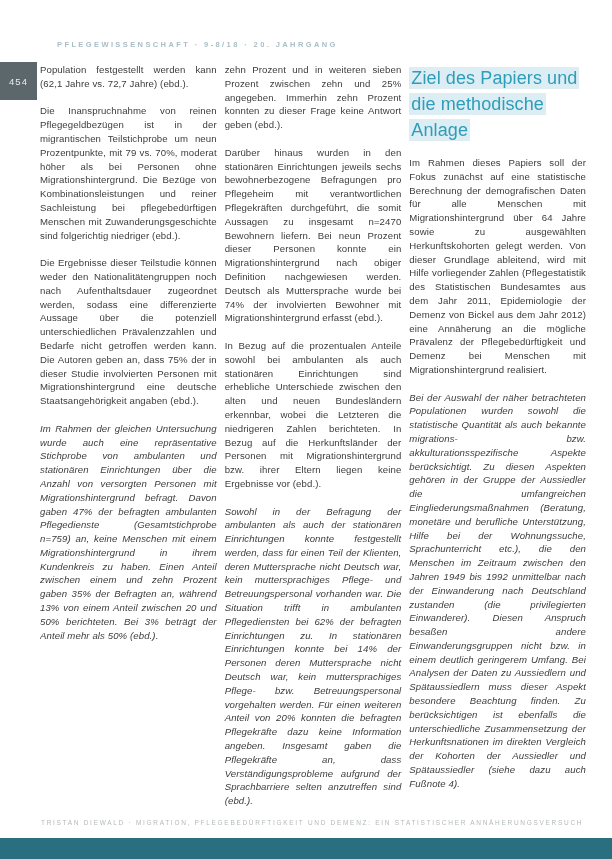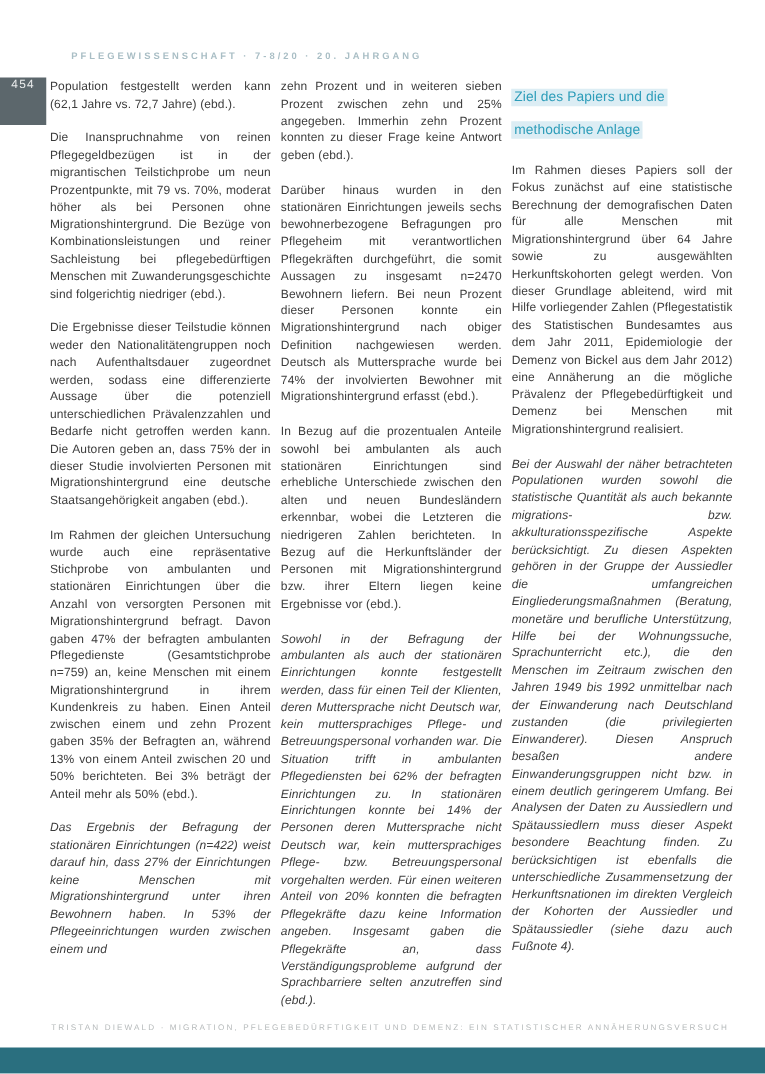--- a/index.html
+++ b/index.html
@@ -23,20 +23,21 @@
   }
   .page-tab {
     position: absolute;
     left: 0;
     top: 62px;
     width: 37px;
     height: 38px;
     background: #5c676c;
     color: #e9ebeb;
     display: flex;
+    align-items: center;
     justify-content: center;
     font-size: 9.5px;
     letter-spacing: 1px;
   }
   .content {
     position: absolute;
     left: 40px;
     top: 63px;
     width: 546px;
     height: 752px;
@@ -49,21 +50,21 @@
     font-size: 9.6px;
     line-height: 13.8px;
     text-align: justify;
     color: #3c3c3c;
     letter-spacing: 0.1px;
   }
   .col p { margin: 0 0 13.8px 0; }
   .col p:last-child { margin-bottom: 0; font-style: italic; }
   .section-heading {
     margin: 2px 0 13px 0;
-    font-size: 11px;
+    font-size: 18px;
     line-height: 26px;
     font-weight: 500;
     color: #2d9db9;
     text-align: left;
   }
   .section-heading span {
     background: #dcedf4;
     padding: 1px 2px;
     -webkit-box-decoration-break: clone;
     box-decoration-break: clone;
@@ -85,34 +86,33 @@
     bottom: 0;
     height: 21px;
     background: #2a6f7f;
   }
 </style>
 </head>
 <body>
 
 <div class="page">
 
-  <div class="journal-header">PFLEGEWISSENSCHAFT · 7-8/20 · 20. JAHRGANG</div>
+  <div class="journal-header">PFLEGEWISSENSCHAFT · 9-8/18 · 20. JAHRGANG</div>
 
   <div class="page-tab">
     <span>454</span>
   </div>
 
   <div class="content">
 
     <div class="col">
       <p>Population festgestellt werden kann (62,1 Jahre vs. 72,7 Jahre) (ebd.).</p>
       <p>Die Inanspruchnahme von reinen Pflegegeldbezügen ist in der migrantischen Teilstichprobe um neun Prozentpunkte, mit 79 vs. 70%, moderat höher als bei Personen ohne Migrationshintergrund. Die Bezüge von Kombinationsleistungen und reiner Sachleistung bei pflegebedürftigen Menschen mit Zuwanderungsgeschichte sind folgerichtig niedriger (ebd.).</p>
       <p>Die Ergebnisse dieser Teilstudie können weder den Nationalitätengruppen noch nach Aufenthaltsdauer zugeordnet werden, sodass eine differenzierte Aussage über die potenziell unterschiedlichen Prävalenzzahlen und Bedarfe nicht getroffen werden kann. Die Autoren geben an, dass 75% der in dieser Studie involvierten Personen mit Migrationshintergrund eine deutsche Staatsangehörigkeit angaben (ebd.).</p>
       <p>Im Rahmen der gleichen Untersuchung wurde auch eine repräsentative Stichprobe von ambulanten und stationären Einrichtungen über die Anzahl von versorgten Personen mit Migrationshintergrund befragt. Davon gaben 47% der befragten ambulanten Pflegedienste (Gesamtstichprobe n=759) an, keine Menschen mit einem Migrationshintergrund in ihrem Kundenkreis zu haben. Einen Anteil zwischen einem und zehn Prozent gaben 35% der Befragten an, während 13% von einem Anteil zwischen 20 und 50% berichteten. Bei 3% beträgt der Anteil mehr als 50% (ebd.).</p>
-      <p>Das Ergebnis der Befragung der stationären Einrichtungen (n=422) weist darauf hin, dass 27% der Einrichtungen keine Menschen mit Migrationshintergrund unter ihren Bewohnern haben. In 53% der Pflegeeinrichtungen wurden zwischen einem und</p>
     </div>
 
     <div class="col">
       <p>zehn Prozent und in weiteren sieben Prozent zwischen zehn und 25% angegeben. Immerhin zehn Prozent konnten zu dieser Frage keine Antwort geben (ebd.).</p>
       <p>Darüber hinaus wurden in den stationären Einrichtungen jeweils sechs bewohnerbezogene Befragungen pro Pflegeheim mit verantwortlichen Pflegekräften durchgeführt, die somit Aussagen zu insgesamt n=2470 Bewohnern liefern. Bei neun Prozent dieser Personen konnte ein Migrationshintergrund nach obiger Definition nachgewiesen werden. Deutsch als Muttersprache wurde bei 74% der involvierten Bewohner mit Migrationshintergrund erfasst (ebd.).</p>
       <p>In Bezug auf die prozentualen Anteile sowohl bei ambulanten als auch stationären Einrichtungen sind erhebliche Unterschiede zwischen den alten und neuen Bundesländern erkennbar, wobei die Letzteren die niedrigeren Zahlen berichteten. In Bezug auf die Herkunftsländer der Personen mit Migrationshintergrund bzw. ihrer Eltern liegen keine Ergebnisse vor (ebd.).</p>
       <p>Sowohl in der Befragung der ambulanten als auch der stationären Einrichtungen konnte festgestellt werden, dass für einen Teil der Klienten, deren Muttersprache nicht Deutsch war, kein muttersprachiges Pflege- und Betreuungspersonal vorhanden war. Die Situation trifft in ambulanten Pflegediensten bei 62% der befragten Einrichtungen zu. In stationären Einrichtungen konnte bei 14% der Personen deren Muttersprache nicht Deutsch war, kein muttersprachiges Pflege- bzw. Betreuungspersonal vorgehalten werden. Für einen weiteren Anteil von 20% konnten die befragten Pflegekräfte dazu keine Information angeben. Insgesamt gaben die Pflegekräfte an, dass Verständigungsprobleme aufgrund der Sprachbarriere selten anzutreffen sind (ebd.).</p>
     </div>
 
     <div class="col">

